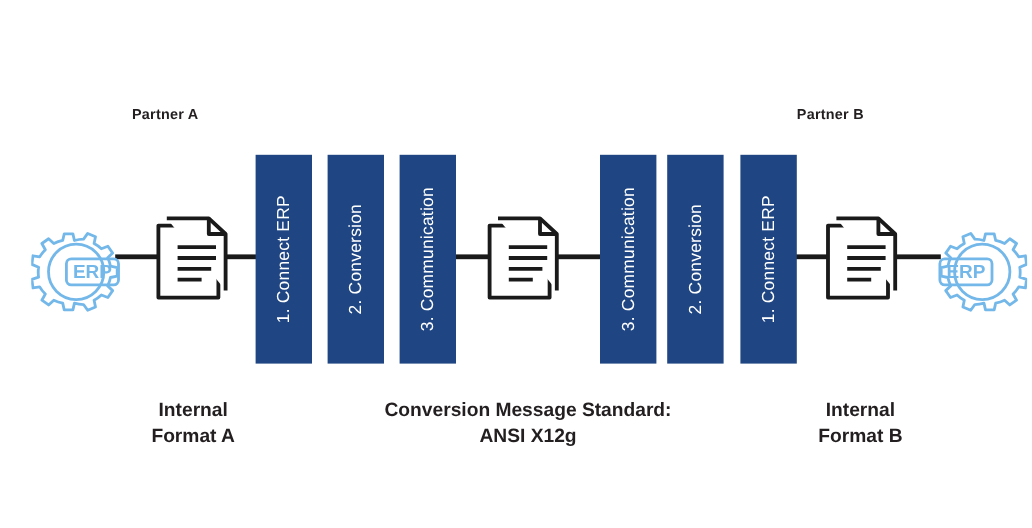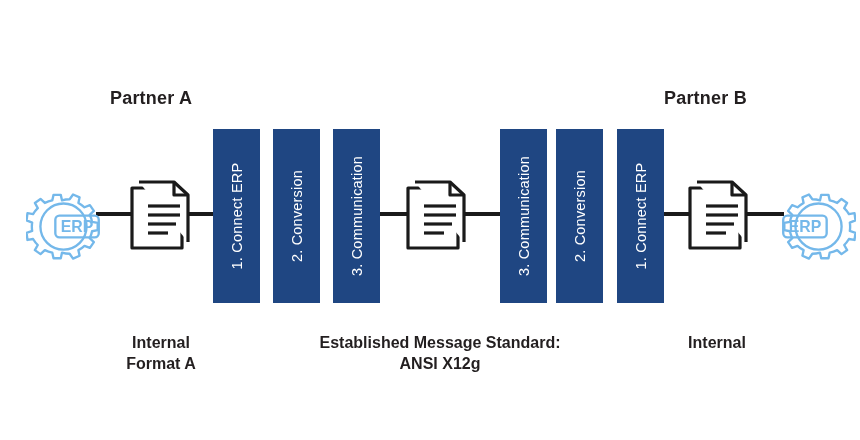--- a/index.html
+++ b/index.html
@@ -14,21 +14,21 @@
     position: relative;
     width: 860px;
     height: 440px;
     background: #ffffff;
     overflow: hidden;
   }
 
   
   .partner-title {
     position: absolute;
-    font-size: 18px;
+    font-size: 12px;
     font-weight: bold;
     color: #231f20;
     letter-spacing: 0.2px;
     white-space: nowrap;
   }
   #partner-a-title { left: 110px; top: 88px; }
   #partner-b-title { left: 664px; top: 88px; }
 
   
   .connector {
@@ -216,21 +216,22 @@
       </g>
     </svg>
   </div>
 
   <div id="caption-a" class="caption">
     <div>Internal</div>
     <div>Format A</div>
   </div>
 
   <div id="caption-center" class="caption">
-    <div>Established Message Standard:</div>
+    <div>Conversion Message Standard:</div>
     <div>ANSI X12g</div>
   </div>
 
   <div id="caption-b" class="caption">
     <div>Internal</div>
+    <div>Format B</div>
   </div>
 
 </div>
 
 </body></html>

